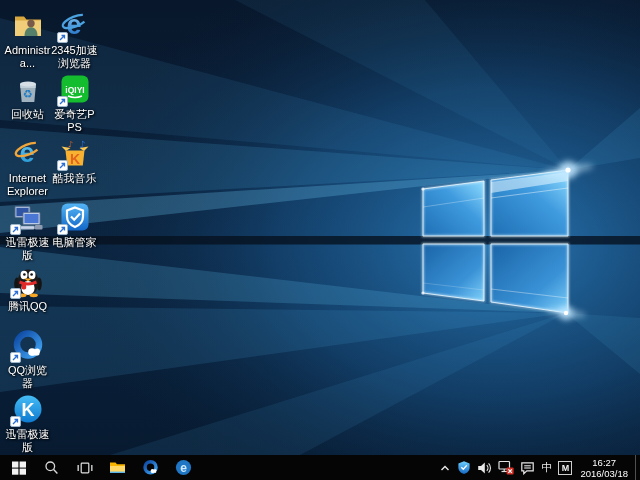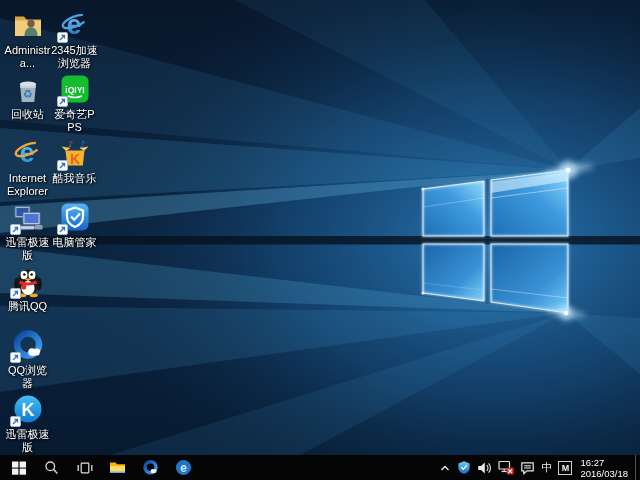--- a/index.html
+++ b/index.html
@@ -23,21 +23,21 @@
     display:flex;align-items:center;}
   .tb-left{display:flex;align-items:center;height:25px;padding-left:2px;}
   .tbtn{width:33px;height:25px;display:flex;align-items:center;justify-content:center;}
   .tbtn svg{display:block;}
   .tb-right{margin-left:auto;display:flex;align-items:center;height:25px;}
   .tray-btn{height:25px;display:flex;align-items:center;justify-content:center;padding:0 3px;}
   .tray-btn svg{display:block;}
   .ime{color:#f0f0f0;font-size:11px;padding:0 3px;line-height:25px;}
   .ime-box{color:#f0f0f0;font-size:9px;font-weight:bold;border:1px solid #cfcfcf;
     width:14px;height:14px;display:flex;align-items:center;justify-content:center;margin:0 3px;}
-  .clock{color:#fff;font-size:9.5px;line-height:11px;text-align:left;padding:0 7px 0 5px;}
+  .clock{color:#fff;font-size:9.5px;line-height:11px;text-align:center;padding:0 7px 0 5px;}
   .show-desktop{width:5px;height:25px;border-left:1px solid rgba(255,255,255,.3);}
 </style>
 </head>
 <body>
 
 <div class="screen">
 
   <svg class="wp" viewBox="0 0 640 455" preserveAspectRatio="none">
     <defs>
       <linearGradient id="bgv" x1="0" y1="0" x2="0" y2="1">

